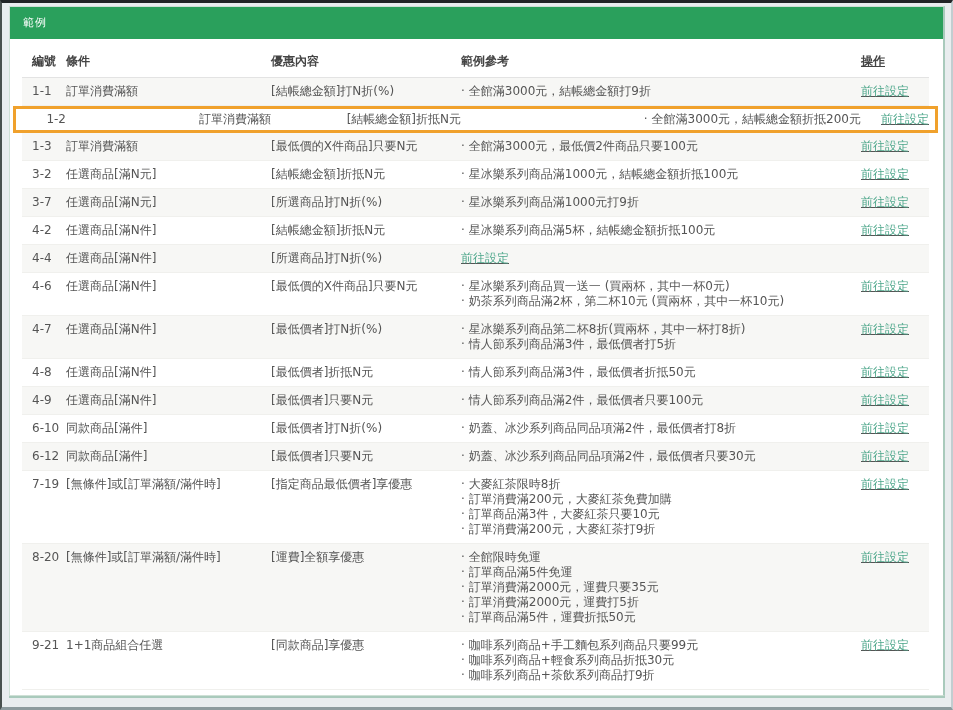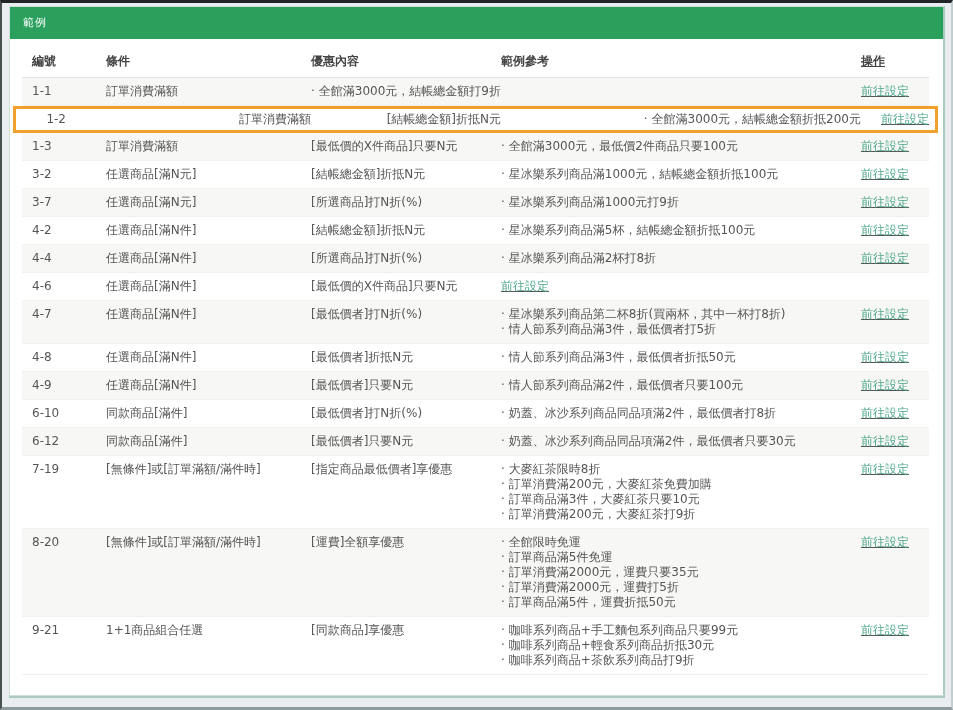--- a/index.html
+++ b/index.html
@@ -44,21 +44,21 @@
     display:flex;align-items:flex-start;
     padding:6px 0;border-bottom:1px solid #f0f0ed;
   }
   .tbody .trow:nth-child(odd){background:#f7f7f5;}
   .tbody .trow.highlight{
     border:3px solid var(--orange);
     margin:0 -9px;padding:3px 6px;text-align:right;
   }
   .cell{line-height:15px;}
   .c-id{width:44px;padding-left:10px;}
-  .c-cond{width:205px;margin-left:40px;}
+  .c-cond{width:205px;}
   .c-offer{width:190px;}
   .c-ex{flex:1;min-width:0;}
   .c-act{width:68px;text-decoration:underline;}
   .thead .c-id{padding-left:10px;}
   .examples-list{list-style:none;}
   .examples-list li::before{content:"·";margin-right:4px;}
   .go-link{color:var(--link);text-decoration:none;cursor:pointer;}
 </style>
 </head>
 <body>
@@ -73,20 +73,21 @@
         <div class="cell c-id">編號</div>
         <div class="cell c-cond">條件</div>
         <div class="cell c-offer">優惠內容</div>
         <div class="cell c-ex">範例參考</div>
         <div class="cell c-act">操作</div>
       </div>
       <div class="tbody" id="tbody">
           <div class="trow">
     <div class="cell c-id">1-1</div>
     <div class="cell c-cond">訂單消費滿額</div>
+    <div class="cell c-offer">[結帳總金額]打N折(%)</div>
     <div class="cell c-ex">
       <ul class="examples-list">
                 <li>全館滿3000元，結帳總金額打9折</li>
               </ul>
     </div>
     <div class="cell c-act">
       <a class="go-link">前往設定</a>
     </div>
   </div>
           <div class="trow highlight">
@@ -151,33 +152,34 @@
               </ul>
     </div>
     <div class="cell c-act">
       <a class="go-link">前往設定</a>
     </div>
   </div>
           <div class="trow">
     <div class="cell c-id">4-4</div>
     <div class="cell c-cond">任選商品[滿N件]</div>
     <div class="cell c-offer">[所選商品]打N折(%)</div>
-    <div class="cell c-ex">
-      <ul class="examples-list">
-                <li>星冰樂系列商品滿2杯打8折</li>
-              </ul>
-    </div>
     <div class="cell c-act">
       <a class="go-link">前往設定</a>
     </div>
   </div>
           <div class="trow">
     <div class="cell c-id">4-6</div>
     <div class="cell c-cond">任選商品[滿N件]</div>
     <div class="cell c-offer">[最低價的X件商品]只要N元</div>
+    <div class="cell c-ex">
+      <ul class="examples-list">
+                <li>星冰樂系列商品買一送一 (買兩杯，其中一杯0元)</li>
+                <li>奶茶系列商品滿2杯，第二杯10元 (買兩杯，其中一杯10元)</li>
+              </ul>
+    </div>
     <div class="cell c-act">
       <a class="go-link">前往設定</a>
     </div>
   </div>
           <div class="trow">
     <div class="cell c-id">4-7</div>
     <div class="cell c-cond">任選商品[滿N件]</div>
     <div class="cell c-offer">[最低價者]打N折(%)</div>
     <div class="cell c-ex">
       <ul class="examples-list">

